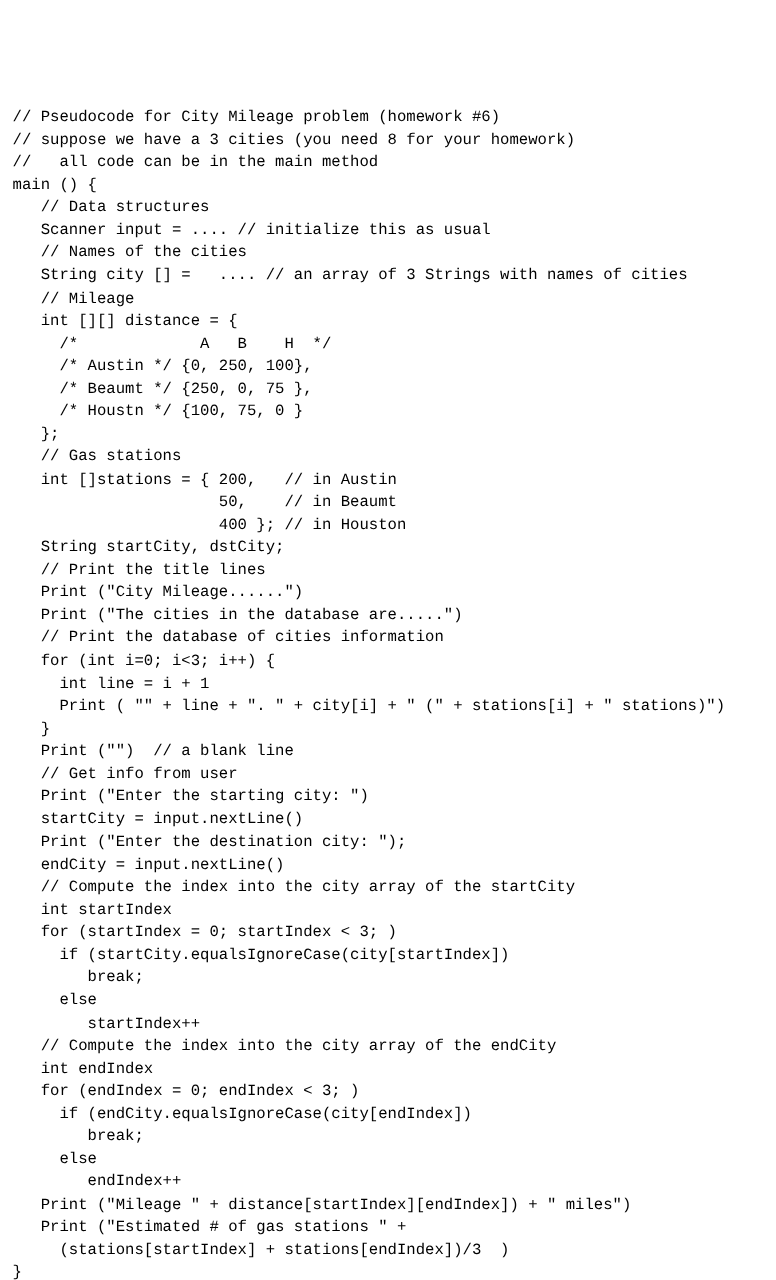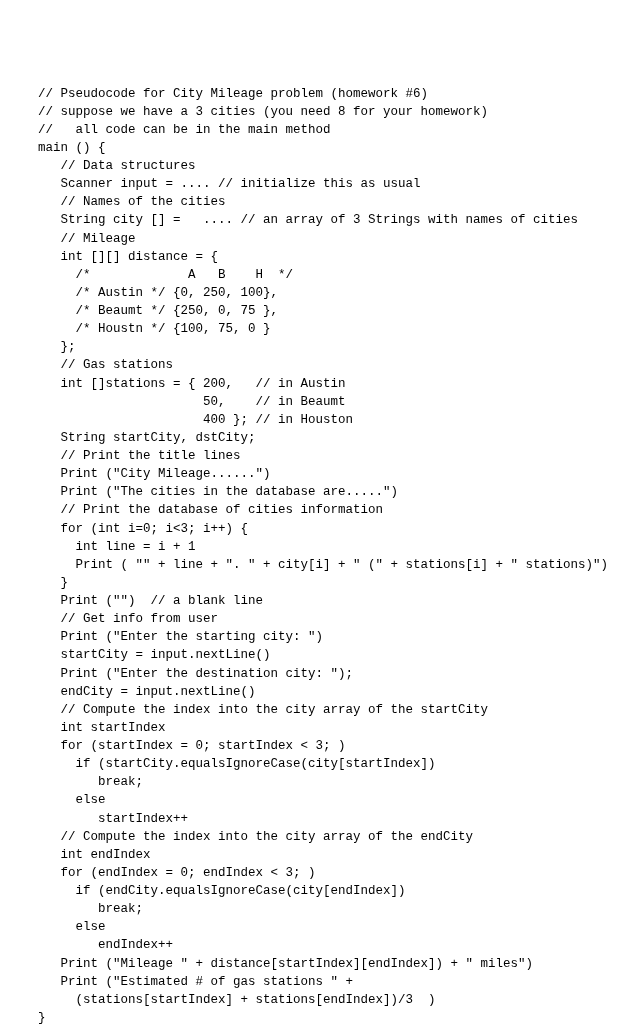--- a/index.html
+++ b/index.html
@@ -10,21 +10,20 @@
       background: #fff;
       margin: 0;
       padding: 12px 10px;
       white-space: pre;
     }
     .code-container {
       display: block;
     }
     .line {
       display: block;
-      margin-left: 28px;
     }
   </style>
 </head>
 <body>
 
 
 
 <div class="code-container"><span class="line">// Pseudocode for City Mileage problem (homework #6)</span><span class="line">// suppose we have a 3 cities (you need 8 for your homework)</span><span class="line">//   all code can be in the main method</span><span class="line">main () {</span><span class="line">   // Data structures</span><span class="line">   Scanner input = .... // initialize this as usual</span><span class="line">   // Names of the cities</span><span class="line">   String city [] =   .... // an array of 3 Strings with names of cities</span><span class="line">   // Mileage</span><span class="line">   int [][] distance = {</span><span class="line">     /*             A   B    H  */</span><span class="line">     /* Austin */ {0, 250, 100},</span><span class="line">     /* Beaumt */ {250, 0, 75 },</span><span class="line">     /* Houstn */ {100, 75, 0 }</span><span class="line">   };</span><span class="line">   // Gas stations</span><span class="line">   int []stations = { 200,   // in Austin</span><span class="line">                      50,    // in Beaumt</span><span class="line">                      400 }; // in Houston</span><span class="line"></span><span class="line">   String startCity, dstCity;</span><span class="line"></span><span class="line">   // Print the title lines</span><span class="line">   Print ("City Mileage......")</span><span class="line">   Print ("The cities in the database are.....")</span><span class="line">   // Print the database of cities information</span><span class="line">   for (int i=0; i&lt;3; i++) {</span><span class="line">     int line = i + 1</span><span class="line">     Print ( "" + line + ". " + city[i] + " (" + stations[i] + " stations)")</span><span class="line">   }</span><span class="line">   Print ("")  // a blank line</span><span class="line"></span><span class="line">   // Get info from user</span><span class="line">   Print ("Enter the starting city: ")</span><span class="line">   startCity = input.nextLine()</span><span class="line">   Print ("Enter the destination city: ");</span><span class="line">   endCity = input.nextLine()</span><span class="line"></span><span class="line">   // Compute the index into the city array of the startCity</span><span class="line">   int startIndex</span><span class="line">   for (startIndex = 0; startIndex &lt; 3; )</span><span class="line">     if (startCity.equalsIgnoreCase(city[startIndex])</span><span class="line">        break;</span><span class="line">     else</span><span class="line">        startIndex++</span><span class="line"></span><span class="line">   // Compute the index into the city array of the endCity</span><span class="line">   int endIndex</span><span class="line">   for (endIndex = 0; endIndex &lt; 3; )</span><span class="line">     if (endCity.equalsIgnoreCase(city[endIndex])</span><span class="line">        break;</span><span class="line">     else</span><span class="line">        endIndex++</span><span class="line"></span><span class="line">   Print ("Mileage " + distance[startIndex][endIndex]) + " miles")</span><span class="line">   Print ("Estimated # of gas stations " +</span><span class="line">     (stations[startIndex] + stations[endIndex])/3  )</span><span class="line"></span><span class="line">}</span></div>
 
 

